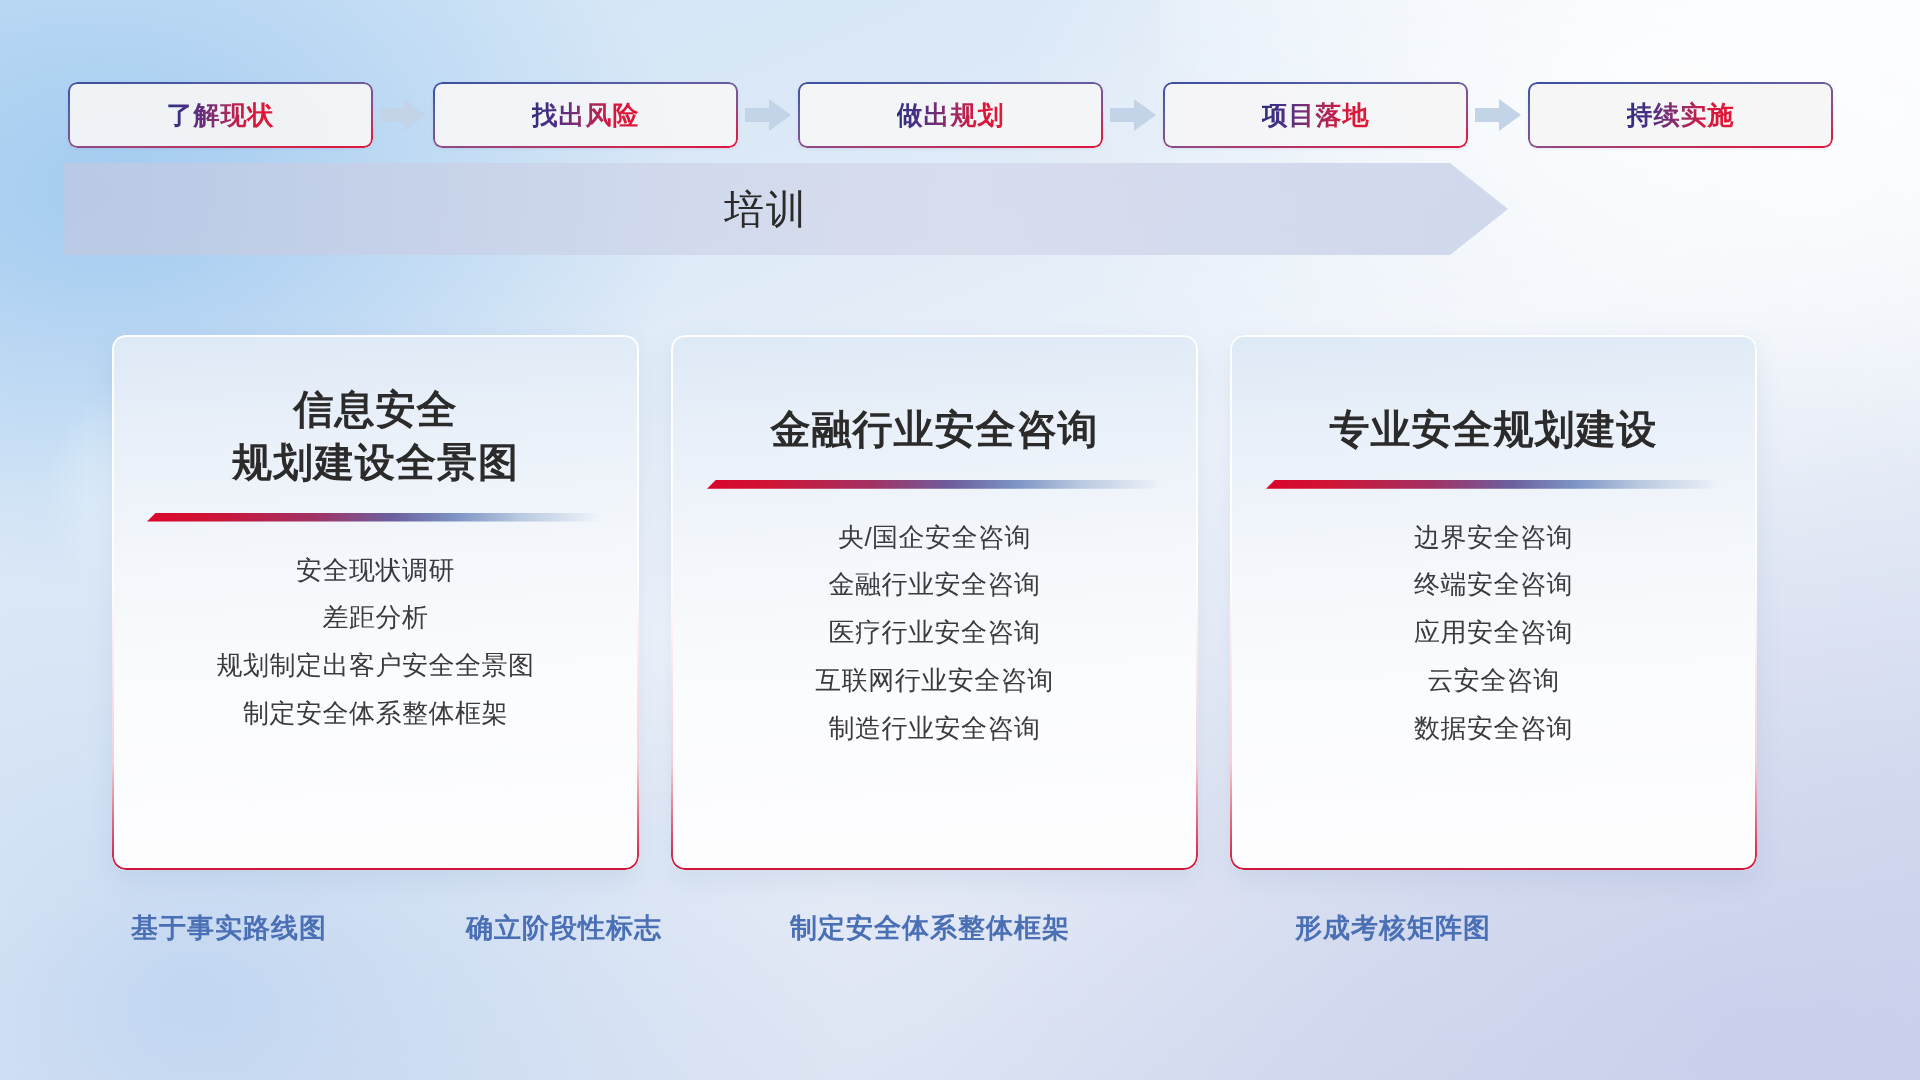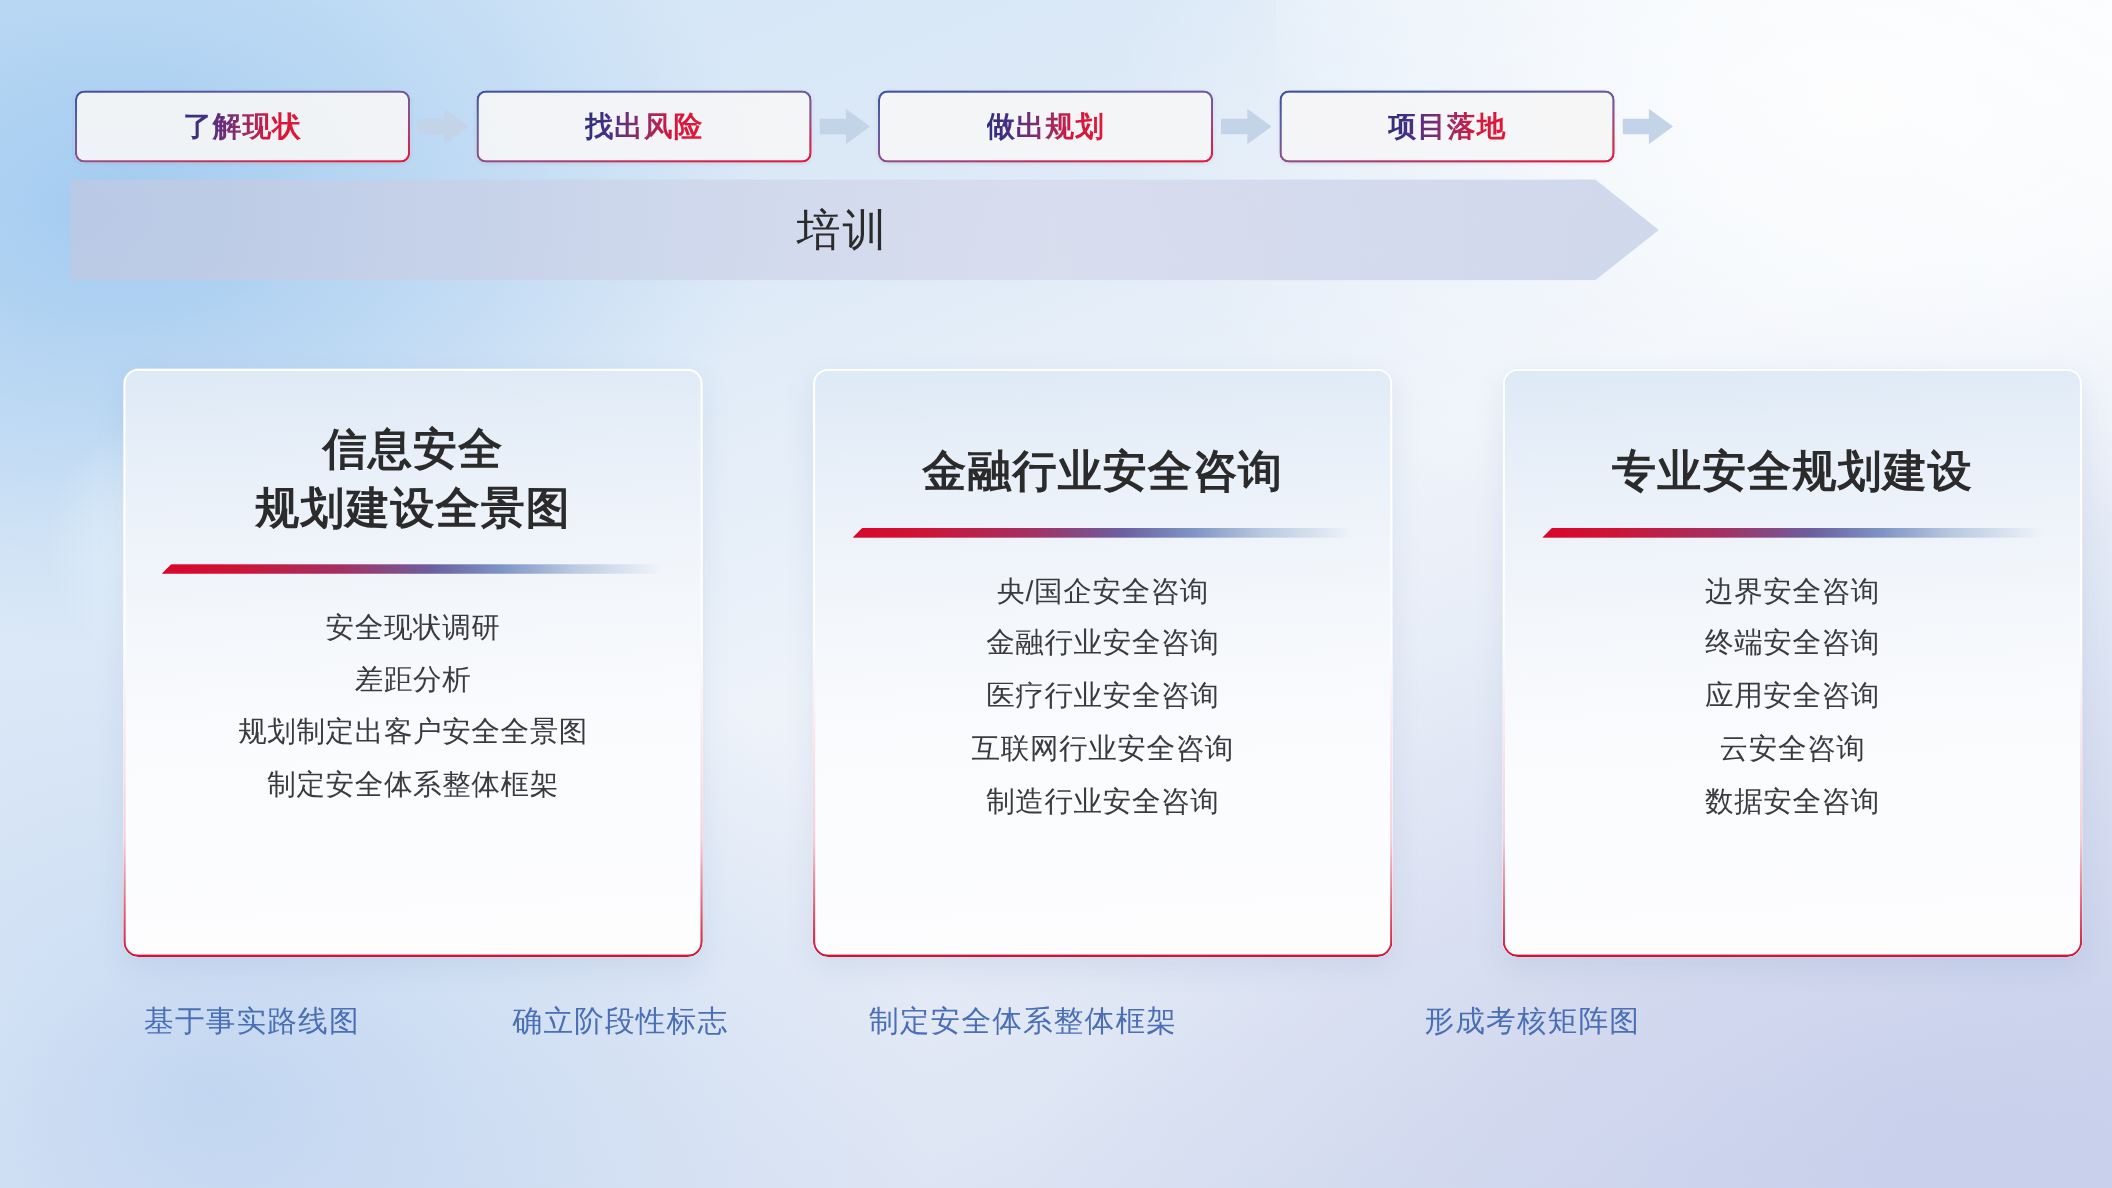--- a/index.html
+++ b/index.html
@@ -124,21 +124,21 @@
   }
 
   
   .cards {
     position: absolute;
     left: 112px;
     top: 335px;
     width: 1700px;
     height: 540px;
     display: flex;
-    gap: 100px;
+    gap: 32px;
     z-index: 5;
   }
   .card {
     position: relative;
     flex: 0 0 527px;
     height: 535px;
     border-radius: 14px;
     background: linear-gradient(177deg, #dde9f6 0%, #e9f0f9 18%, #f4f7fb 42%, #fbfcfe 66%, #fdfdfe 100%);
     box-shadow: 0 10px 26px rgba(90,120,170,.12);
     overflow: hidden;
@@ -218,21 +218,21 @@
     left: 0;
     top: 910px;
     width: 1920px;
     height: 46px;
     z-index: 6;
   }
   .footer-label {
     position: absolute;
     top: 0;
     font-size: 27px;
-    font-weight: 400;
+    font-weight: 700;
     color: #4a6fb5;
     letter-spacing: 1px;
     white-space: nowrap;
   }
   .f1 { left: 131px; }
   .f2 { left: 466px; }
   .f3 { left: 790px; }
   .f4 { left: 1295px; }
 </style>
 </head>
@@ -271,20 +271,23 @@
 
     <div class="step-box">
       <span class="step-label">项目落地</span>
     </div>
     <div class="step-arrow">
       <svg width="46" height="32" viewBox="0 0 46 32">
           <path d="M0 9 H24 V0 L46 16 L24 32 V23 H0 Z" fill="#c3d3e8"></path>
         </svg>
     </div>
 
+    <div class="step-box">
+      <span class="step-label">持续实施</span>
+    </div>
   </div>
 
   <div class="banner">
     <div class="banner-shape"></div>
     <div class="banner-title">培训</div>
   </div>
 
   <div class="cards">
 
     <div class="card c1">

